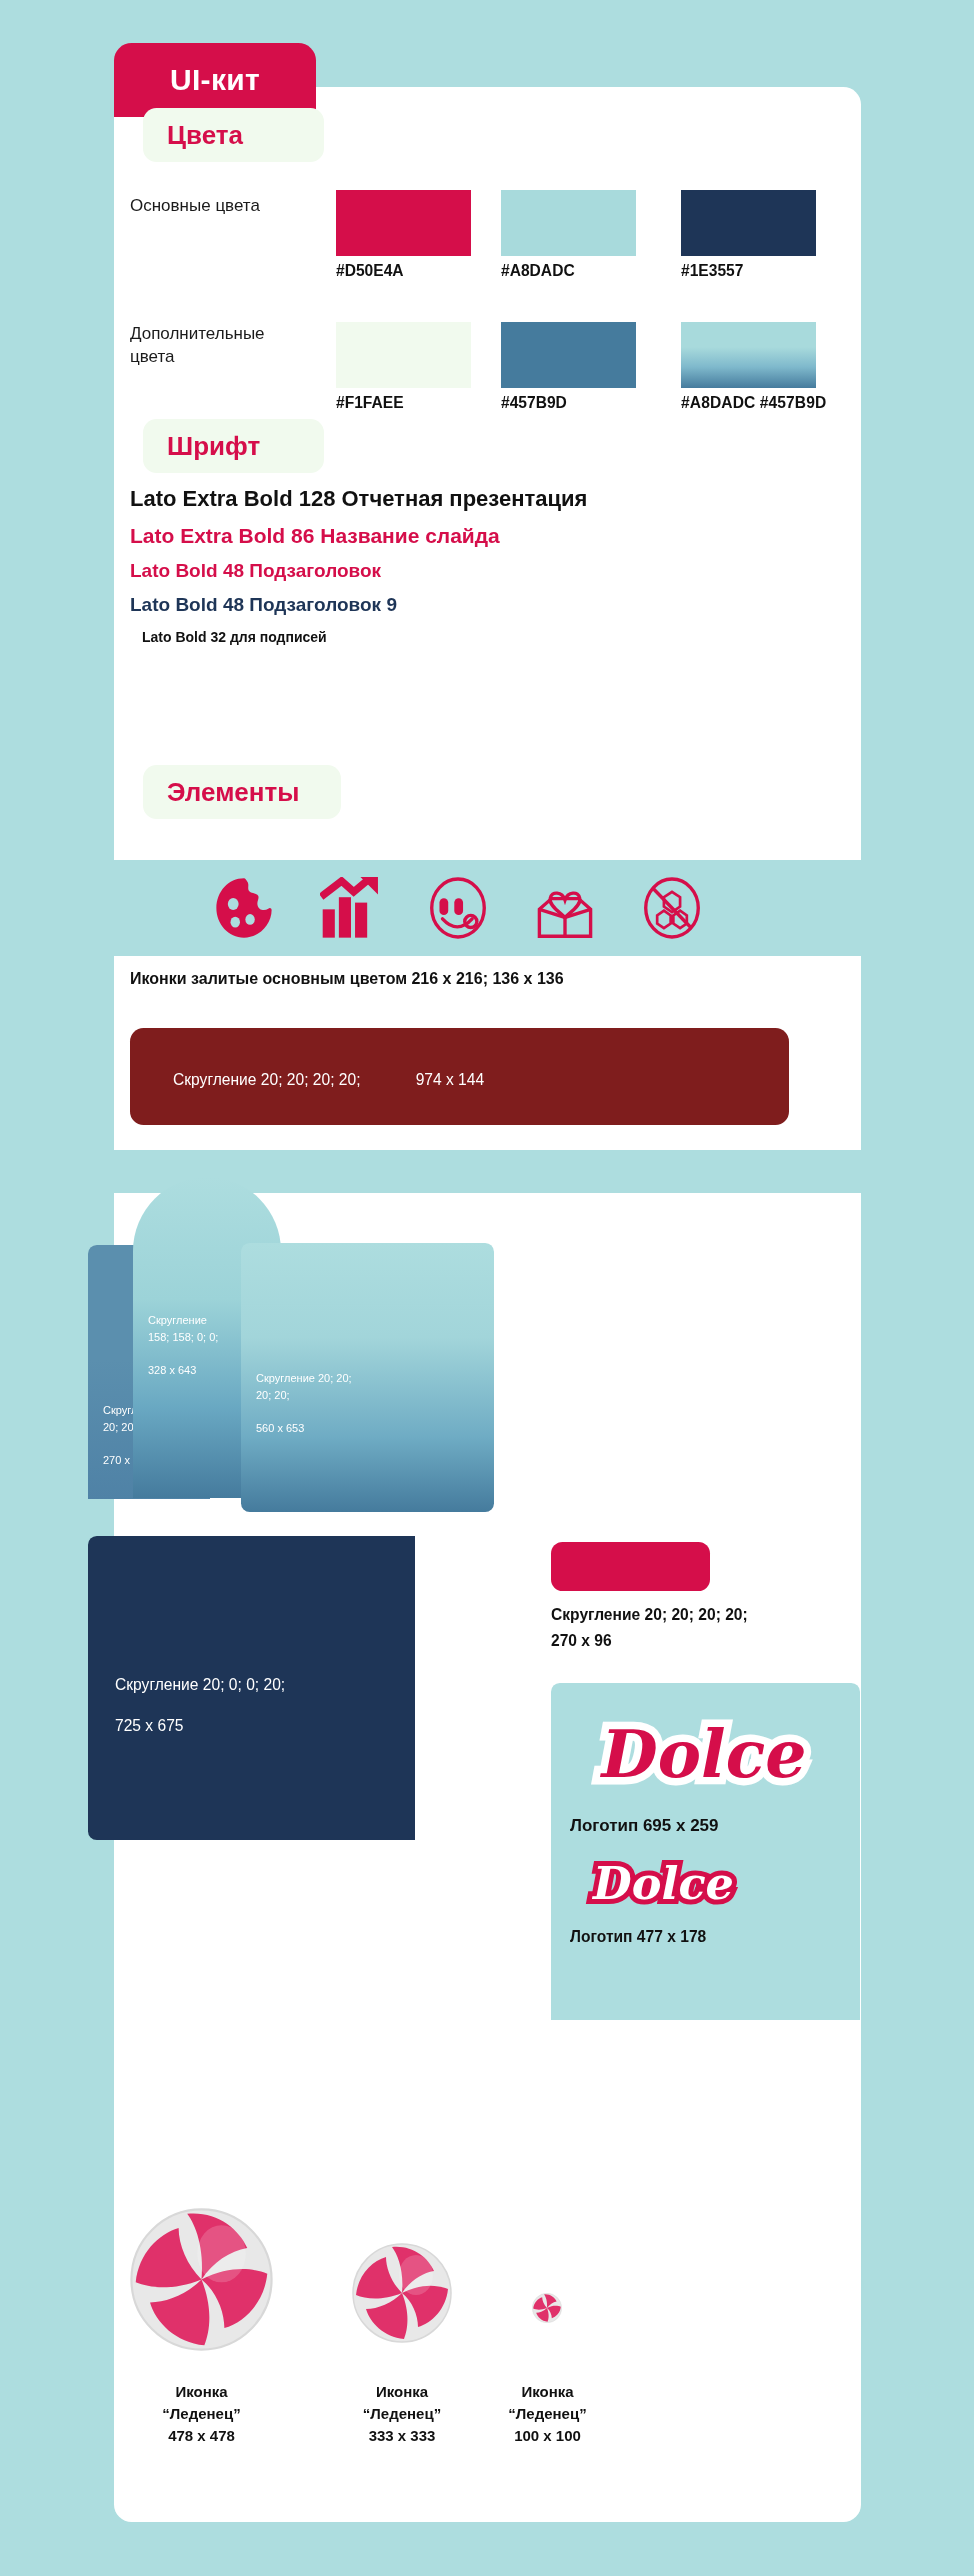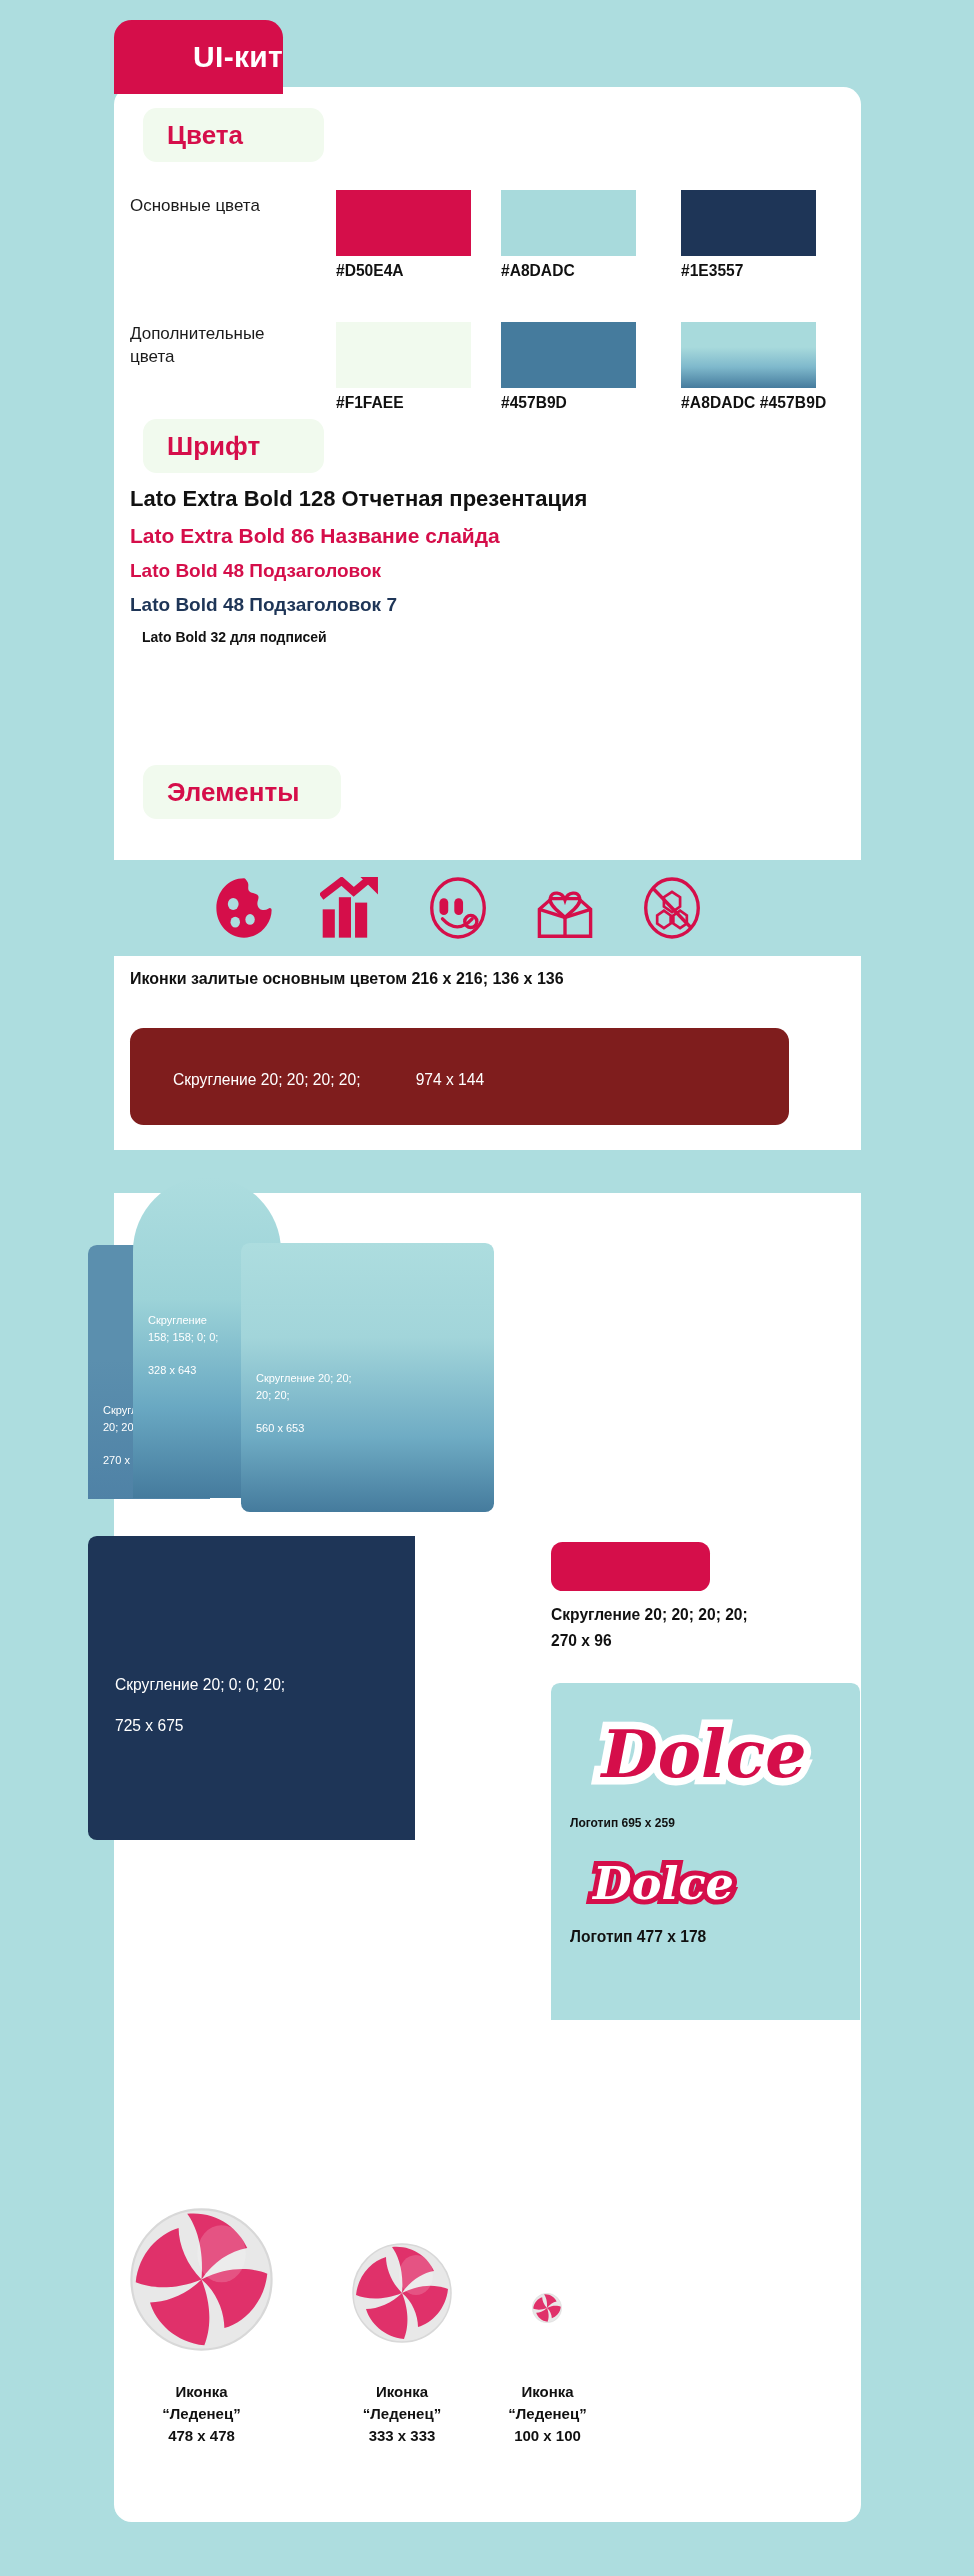--- a/index.html
+++ b/index.html
@@ -6,25 +6,25 @@
   html, body {
     width: 974px;
     background: #ADDDDF;
     font-family: "Liberation Sans", sans-serif;
   }
   body { width: 974px; height: 2576px; position: relative; overflow: hidden; }
 
   
   .kit-tab {
     position: absolute;
-    left: 114px; top: 20px;
-    width: 169px; height: 74px;
+    left: 114px; top: 43px;
+    width: 202px; height: 74px;
     background: #D50E4A;
     border-radius: 17.6px 17.6px 0 0;
-    display: flex; align-items: center; justify-content: flex-end;
+    display: flex; align-items: center; justify-content: center;
     z-index: 3;
   }
   .kit-tab span {
     color: #ffffff; font-size: 30px; font-weight: 700; letter-spacing: 0.3px;
   }
 
   
   .sheet {
     position: absolute;
     left: 114px; top: 87px;
@@ -176,21 +176,21 @@
     line-height: 1.65; white-space: pre-line; z-index: 5;
   }
 
   
   .logo-panel {
     position: absolute; left: 551px; top: 1683px;
     width: 309px; height: 337px;
     background: #ADDDDF; border-radius: 8.8px 8.8px 0 0; z-index: 5;
   }
   .logo-big   { position: absolute; left: 24px; top: 26px;  width: 258px; height: 95px; }
-  .logo-cap1  { position: absolute; left: 19px; top: 133px; font-size: 12px; font-weight: 700; color: #111; }
+  .logo-cap1  { position: absolute; left: 19px; top: 133px; font-size: 17px; font-weight: 700; color: #111; }
   .logo-small { position: absolute; left: 24px; top: 169px; width: 177px; height: 65px; }
   .logo-cap2  { position: absolute; left: 19px; top: 245px; font-size: 15.6px; font-weight: 700; color: #111; }
 
   
   .lolli { position: absolute; z-index: 5; }
   #lolli-1 { left: 130px; top: 2208px; width: 143px; height: 143px; }
   #lolli-2 { left: 352px; top: 2243px; width: 100px; height: 100px; }
   #lolli-3 { left: 532px; top: 2293px; width: 30px;  height: 30px;  }
 
   .lolli-cap {
@@ -245,21 +245,21 @@
 </div>
 
 <div class="pill" id="pill-font">
   <span>Шрифт</span>
 </div>
 
 <div class="type-list">
   <div class="type-row t1">Lato Extra Bold 128 Отчетная презентация</div>
   <div class="type-row t2">Lato Extra Bold 86 Название слайда</div>
   <div class="type-row t4">Lato Bold 48 Подзаголовок</div>
-  <div class="type-row t5">Lato Bold 48 Подзаголовок 7</div>
+  <div class="type-row t5">Lato Bold 48 Подзаголовок 9</div>
   <div class="type-row t6">Lato Bold  32 для подписей</div>
 </div>
 
 <div class="pill" id="pill-elements">
   <span>Элементы</span>
 </div>
 
 <div class="icon-strip">
 
   <svg class="ic" width="58" height="62" viewBox="0 0 86 92">

